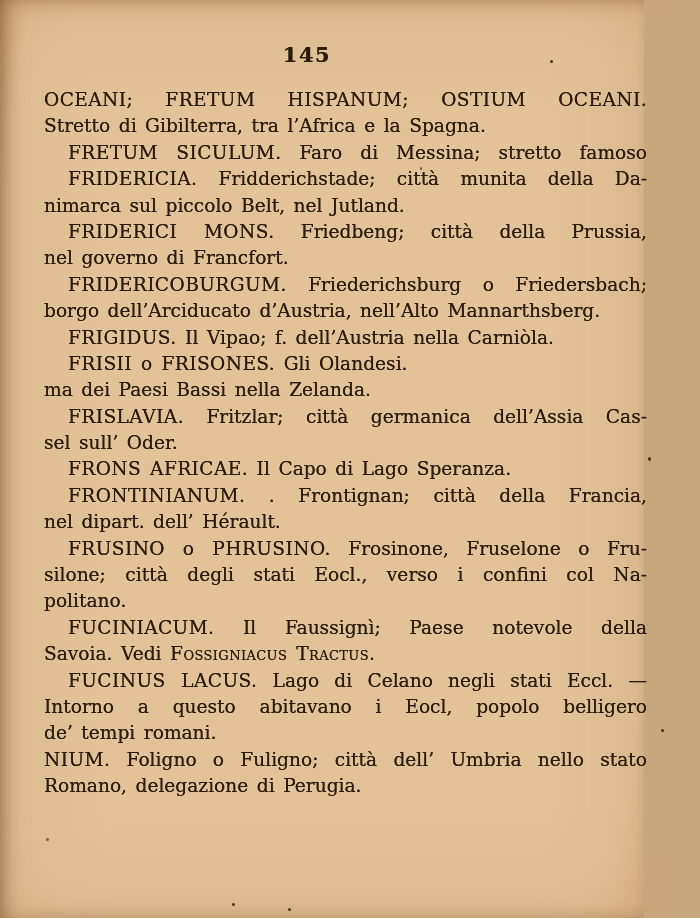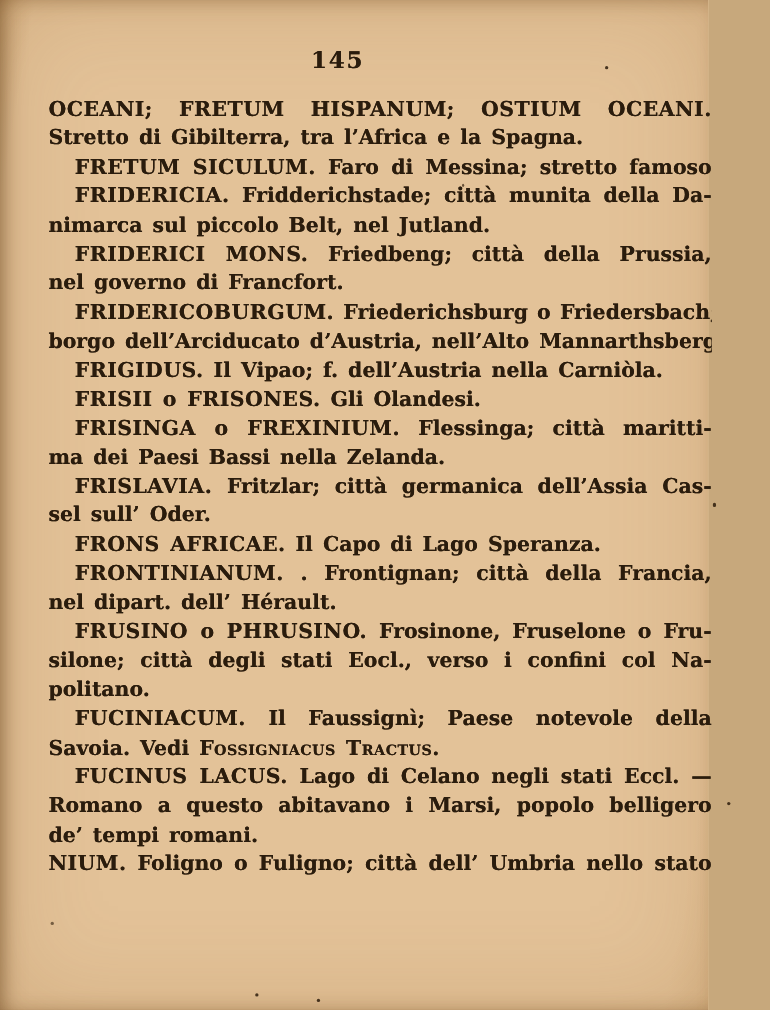--- a/index.html
+++ b/index.html
@@ -39,21 +39,21 @@
   .text-block {
     position: absolute;
     left: 44px;
     top: 87px;
     width: 603px;
   }
   .line {
     height: 26.4px;
     line-height: 26.4px;
     font-size: 18.6px;
-    font-weight: bold;
+    font-weight: normal;
     overflow: hidden;
     white-space: nowrap;
     text-align: justify;
     text-align-last: justify;
     word-spacing: 0.10em;
     text-shadow: 0 0 0.6px rgba(40, 24, 8, 0.85);
   }
   .line.last {
     text-align-last: left;
     word-spacing: 0.14em;
@@ -91,36 +91,36 @@
       <div class="line last"><span class="seg-body">Stretto di Gibilterra, tra l’Africa e la Spagna.</span></div>
       <div class="line indent"><span class="seg-headword">FRETUM SICULUM.</span><span class="seg-body"> Faro di Messina; stretto famoso</span></div>
       <div class="line indent"><span class="seg-headword">FRIDERICIA.</span><span class="seg-body"> Fridderichstade; città munita della Da-</span></div>
       <div class="line last"><span class="seg-body">nimarca sul piccolo Belt, nel Jutland.</span></div>
       <div class="line indent"><span class="seg-headword">FRIDERICI MONS.</span><span class="seg-body"> Friedbeng; città della Prussia,</span></div>
       <div class="line last"><span class="seg-body">nel governo di Francfort.</span></div>
       <div class="line indent"><span class="seg-headword">FRIDERICOBURGUM.</span><span class="seg-body"> Friederichsburg o Friedersbach;</span></div>
       <div class="line last"><span class="seg-body">borgo dell’Arciducato d’Austria, nell’Alto Mannarthsberg.</span></div>
       <div class="line indent last"><span class="seg-headword">FRIGIDUS.</span><span class="seg-body"> Il Vipao; f. dell’Austria nella Carniòla.</span></div>
       <div class="line indent last"><span class="seg-headword">FRISII o FRISONES.</span><span class="seg-body"> Gli Olandesi.</span></div>
-      <div class="line indent"><span class="seg-headword">FRISINGA o FREXINIUM.</span><span class="seg-body"> Flessinga; città maritti-</span></div>
       <div class="line last"><span class="seg-body">ma dei Paesi Bassi nella Zelanda.</span></div>
       <div class="line indent"><span class="seg-headword">FRISLAVIA.</span><span class="seg-body"> Fritzlar; città germanica dell’Assia Cas-</span></div>
       <div class="line last"><span class="seg-body">sel sull’ Oder.</span></div>
       <div class="line indent last"><span class="seg-headword">FRONS AFRICAE.</span><span class="seg-body"> Il Capo di Lago Speranza.</span></div>
       <div class="line indent"><span class="seg-headword">FRONTINIANUM.</span><span class="seg-body"> . Frontignan; città della Francia,</span></div>
       <div class="line last"><span class="seg-body">nel dipart. dell’ Hérault.</span></div>
       <div class="line indent"><span class="seg-headword">FRUSINO o PHRUSINO.</span><span class="seg-body"> Frosinone, Fruselone o Fru-</span></div>
       <div class="line"><span class="seg-body">silone; città degli stati Eocl., verso i confini col Na-</span></div>
       <div class="line last"><span class="seg-body">politano.</span></div>
       <div class="line indent"><span class="seg-headword">FUCINIACUM.</span><span class="seg-body"> Il Faussignì; Paese notevole della</span></div>
       <div class="line last"><span class="seg-body">Savoia. Vedi </span><span class="seg-smallcaps">Fossigniacus Tractus</span><span class="seg-body">.</span></div>
       <div class="line indent"><span class="seg-headword">FUCINUS LACUS.</span><span class="seg-body"> Lago di Celano negli stati Eccl. —</span></div>
-      <div class="line"><span class="seg-body">Romano a questo abitavano i Marsi, popolo belligero</span></div>
+      <div class="line"><span class="seg-body">Intorno a questo abitavano i Eocl, popolo belligero</span></div>
       <div class="line last"><span class="seg-body">de’ tempi romani.</span></div>
       <div class="line"><span class="seg-headword">NIUM.</span><span class="seg-body"> Foligno o Fuligno; città dell’ Umbria nello stato</span></div>
+      <div class="line last"><span class="seg-body">Romano, delegazione di Perugia.</span></div>
     </div>
   <div class="speck s1"></div>
   <div class="speck s2"></div>
   <div class="speck s3"></div>
   <div class="speck s4"></div>
   <div class="speck s5"></div>
   <div class="speck s6"></div>
   <div class="speck s7"></div>
 </div>
 

